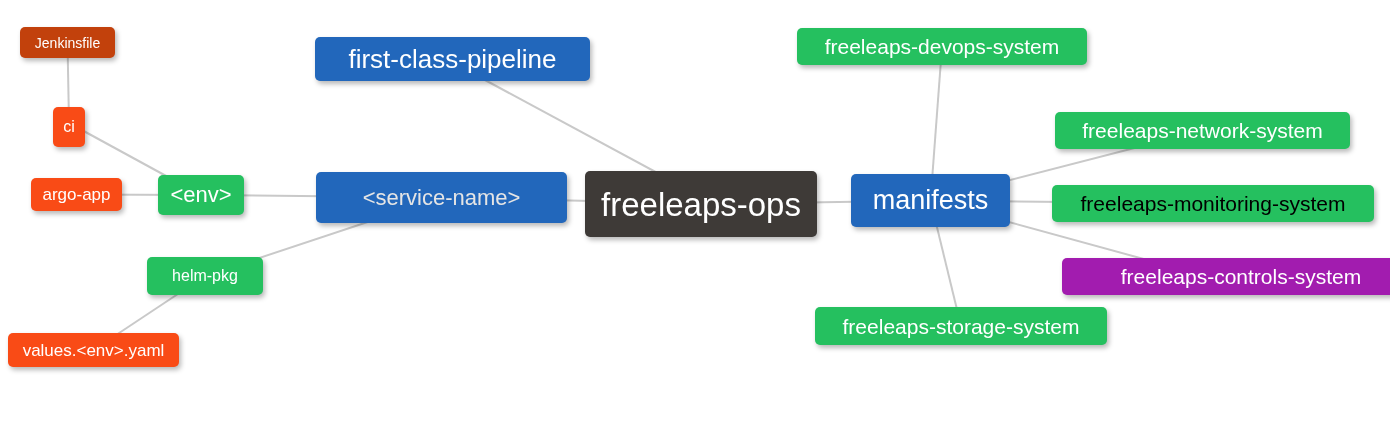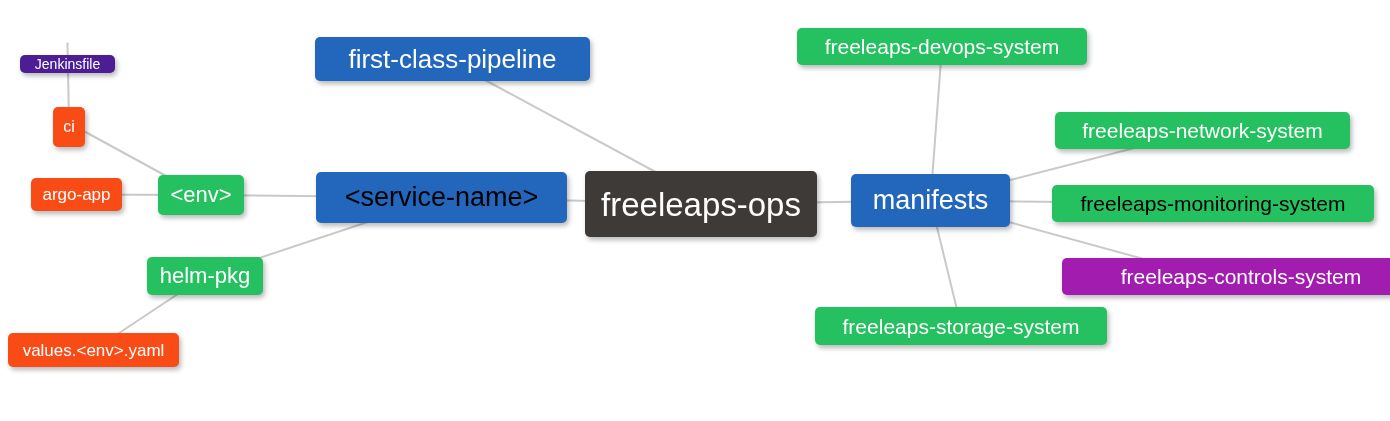--- a/index.html
+++ b/index.html
@@ -55,43 +55,43 @@
       <line x1="452.5" y1="62.5" x2="715" y2="204" stroke="#c9c9c9" stroke-width="2"></line>
       <line x1="441.5" y1="197.5" x2="715" y2="204" stroke="#c9c9c9" stroke-width="2"></line>
       <line x1="715" y1="204" x2="930.5" y2="200.5" stroke="#c9c9c9" stroke-width="2"></line>
       <line x1="930.5" y1="200.5" x2="942" y2="46.5" stroke="#c9c9c9" stroke-width="2"></line>
       <line x1="930.5" y1="200.5" x2="1202.5" y2="130.5" stroke="#c9c9c9" stroke-width="2"></line>
       <line x1="930.5" y1="200.5" x2="1213" y2="203.5" stroke="#c9c9c9" stroke-width="2"></line>
       <line x1="930.5" y1="200.5" x2="1207.5" y2="276.5" stroke="#c9c9c9" stroke-width="2"></line>
       <line x1="930.5" y1="200.5" x2="961" y2="326" stroke="#c9c9c9" stroke-width="2"></line>
     </svg>
   <div id="node-layer">
-      <div class="node" style="left: 20px; top: 27px; width: 95px; height: 18px; background: #4c1d95; margin-top: 28px;">
+      <div class="node" style="left: 20px; top: 27px; width: 95px; height: 31px; background: #c2410c;">
         <span class="node-label" style="font-size: 14px; color: rgb(255, 255, 255);">Jenkinsfile</span>
       </div>
       <div class="node" style="left: 53px; top: 107px; width: 32px; height: 40px; background: rgb(249, 75, 22);">
         <span class="node-label" style="font-size: 16px; color: rgb(255, 255, 255);">ci</span>
       </div>
       <div class="node" style="left: 31px; top: 178px; width: 91px; height: 33px; background: rgb(249, 75, 22);">
         <span class="node-label" style="font-size: 17px; color: rgb(255, 255, 255);">argo-app</span>
       </div>
       <div class="node" style="left: 158px; top: 175px; width: 86px; height: 40px; background: rgb(37, 192, 95); text-align: right;">
         <span class="node-label" style="font-size: 22px; color: rgb(255, 255, 255);">&lt;env&gt;</span>
       </div>
       <div class="node" style="left: 147px; top: 257px; width: 116px; height: 38px; background: rgb(37, 192, 95);">
-        <span class="node-label" style="font-size: 22px; color: rgb(255, 255, 255);">helm-pkg</span>
+        <span class="node-label" style="font-size: 16px; color: rgb(255, 255, 255);">helm-pkg</span>
       </div>
       <div class="node" style="left: 8px; top: 333px; width: 171px; height: 34px; background: rgb(249, 75, 22);">
         <span class="node-label" style="font-size: 17px; color: rgb(255, 255, 255);">values.&lt;env&gt;.yaml</span>
       </div>
       <div class="node" style="left: 315px; top: 37px; width: 275px; height: 44px; background: rgb(34, 103, 187);">
         <span class="node-label" style="font-size: 26px; color: rgb(255, 255, 255);">first-class-pipeline</span>
       </div>
       <div class="node" style="left: 316px; top: 172px; width: 251px; height: 51px; background: rgb(34, 103, 187);">
-        <span class="node-label" style="font-size: 27px; color: #000000;">&lt;service-name&gt;</span>
+        <span class="node-label" style="font-size: 22px; color: #e5e5e5;">&lt;service-name&gt;</span>
       </div>
       <div class="node" style="left: 585px; top: 171px; width: 232px; height: 66px; background: rgb(62, 58, 55);">
         <span class="node-label" style="font-size: 33px; color: rgb(255, 255, 255);">freeleaps-ops</span>
       </div>
       <div class="node" style="left: 851px; top: 174px; width: 159px; height: 53px; background: rgb(34, 103, 187);">
         <span class="node-label" style="font-size: 27px; color: rgb(255, 255, 255);">manifests</span>
       </div>
       <div class="node" style="left: 797px; top: 28px; width: 290px; height: 37px; background: rgb(37, 192, 95);">
         <span class="node-label" style="font-size: 21px; color: rgb(255, 255, 255);">freeleaps-devops-system</span>
       </div>

